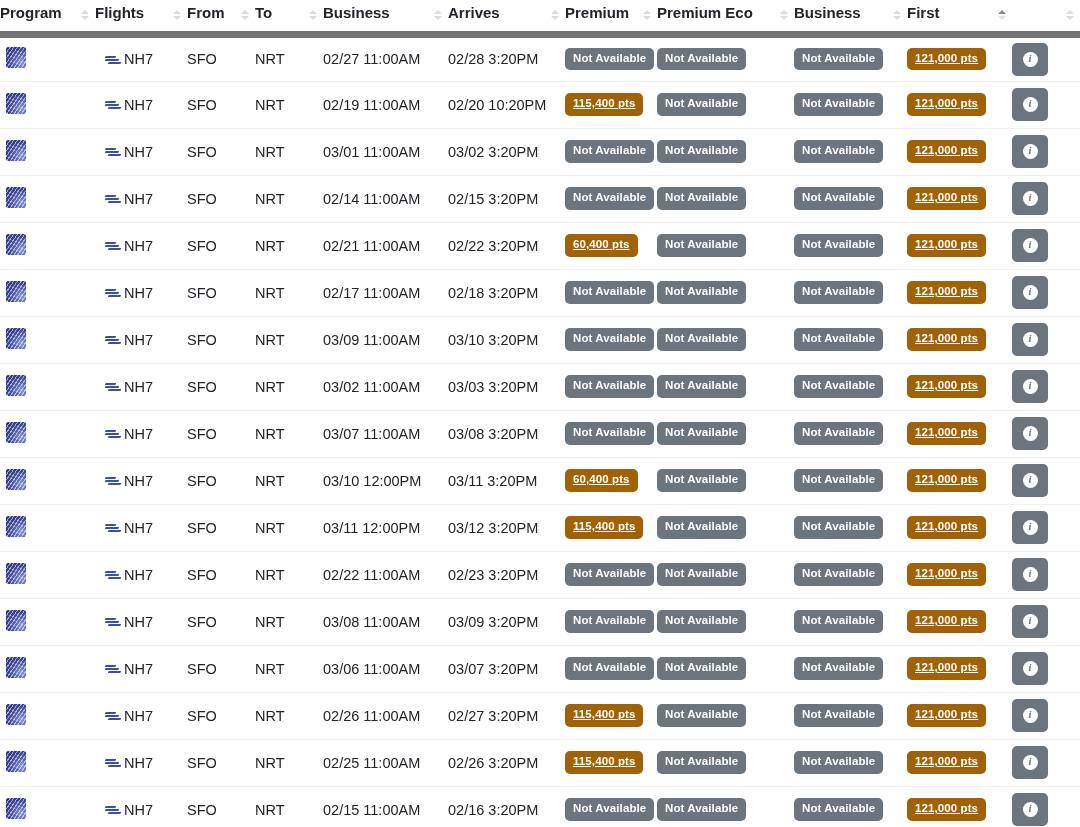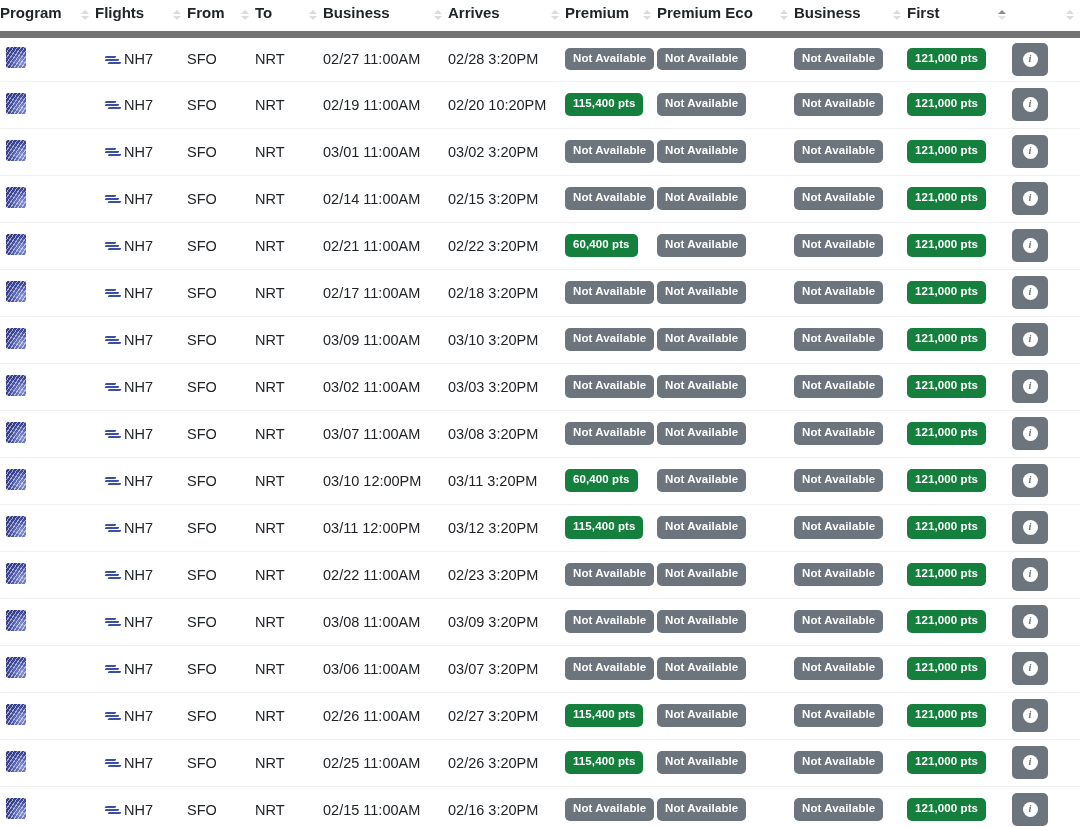--- a/index.html
+++ b/index.html
@@ -135,21 +135,21 @@
     display: inline-block;
     font-size: 11.5px;
     font-weight: bold;
     color: #ffffff;
     padding: 5px 8px 6px 8px;
     border-radius: 5px;
     line-height: 1;
     letter-spacing: .1px;
   }
   .badge-na    { background: #6c757d; }
-  .badge-avail { background: #15803d; }
+  .badge-avail { background: #a16207; text-decoration: underline; }
 
   
   .info-btn {
     width: 36px;
     height: 33px;
     background: #6c757d;
     border: none;
     border-radius: 5px;
     display: inline-flex;
     align-items: center;

